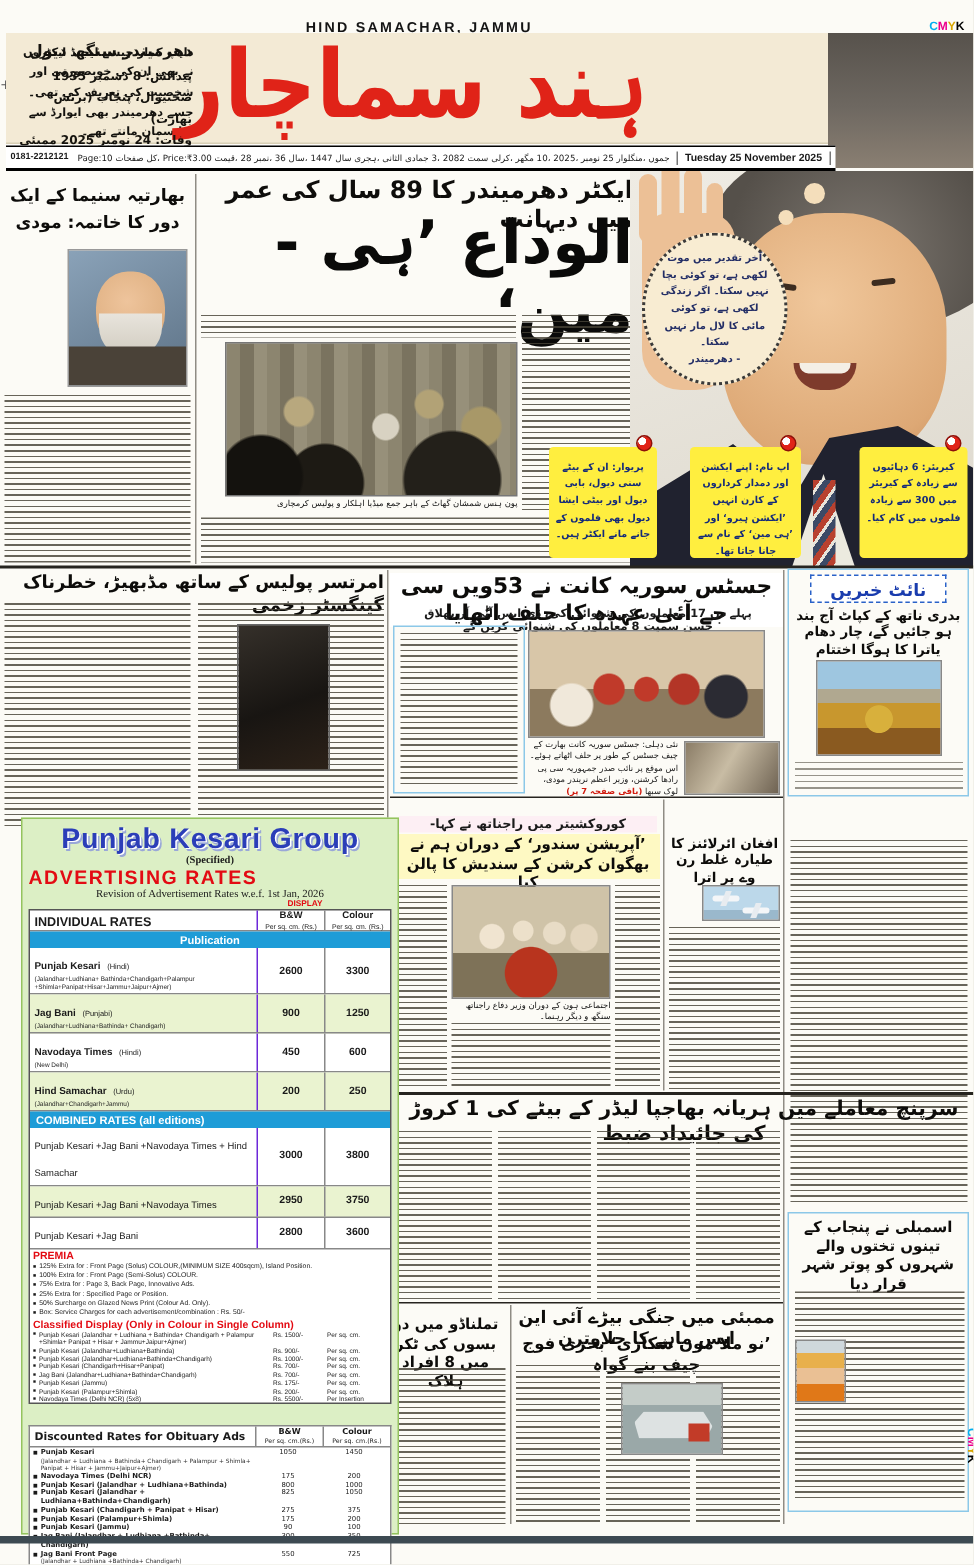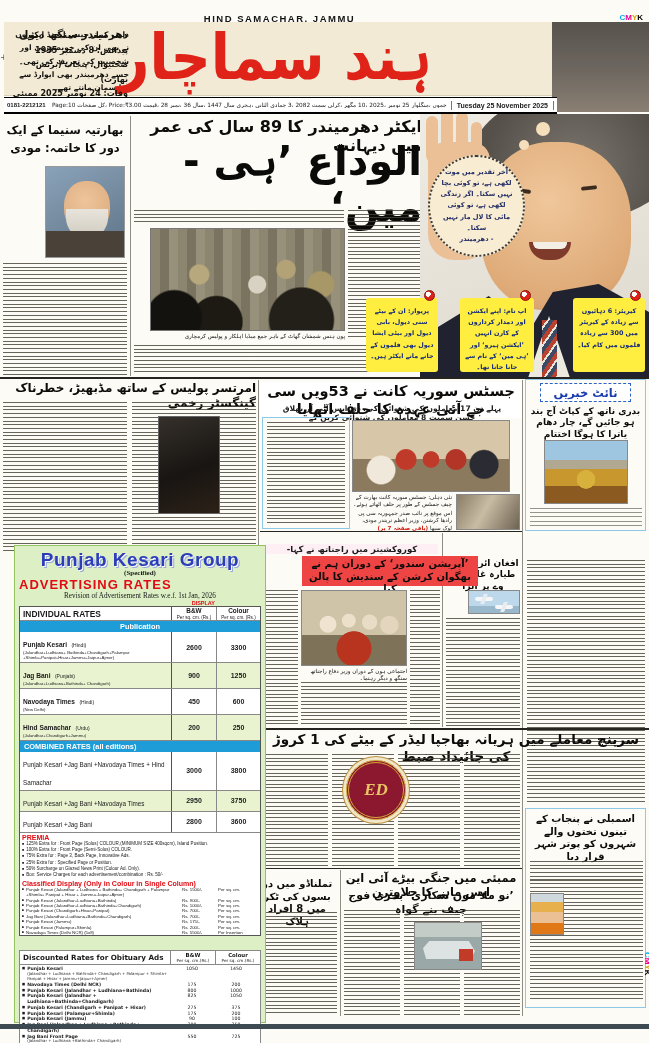--- a/index.html
+++ b/index.html
@@ -113,21 +113,21 @@
   .modi-beard{position:absolute;left:20px;top:42px;width:42px;height:30px;border-radius:0 0 40px 40px;
               background:linear-gradient(#e8e4dc,#cfcabe);}
   .modi-body{position:absolute;left:0;bottom:0;width:100%;height:26px;background:#4a4238;}
   .ed-badge{border-radius:50%;background:radial-gradient(circle at 50% 45%,#8c1830 0 62%,#6e0f22 100%);
             border:3px double #d8a83c;display:flex;align-items:center;justify-content:center;
             box-shadow:0 0 0 3px #f0e6c8,0 0 0 4px #b89040;}
   .ed-badge span{color:#e8c464;font:italic bold 17px "Liberation Serif",serif;}
 
   
   .sec-h{font-weight:bold;color:#0d0c0a;line-height:1.25;}
-  .pink-band{background:#ef4444;margin-left:38px;}
+  .pink-band{background:#fef9c3;}
   .pink-lt{background:#fdeff4;}
   .red-jump{color:#d11a0e;font-weight:bold;}
   .night-head{border:1.5px dashed #2a62c8;color:#1a3cae;font-weight:bold;font-size:11.5px;
               background:#fff;display:flex;align-items:center;justify-content:center;}
   .blue-box{border:1.5px solid #8cc8e8;}
 
   
   .ad-box{background:#dcefc5;border:1.5px solid #94c35e;padding:3px 4px;}
   .ad-title{font:bold 19px "Liberation Sans",sans-serif;color:#2b3eb8;text-align:center;
             letter-spacing:.5px;text-shadow:1px 1px 0 #ffffff,2px 2px 0 #9aa8d8;}
@@ -301,23 +301,20 @@
   <div class="abs greek" style="left:301px;top:682px;width:106px;height:44px;"></div>
   <div class="abs greek" style="left:410px;top:590px;width:30px;height:136px;"></div>
 
   <div class="abs hline" style="left:262px;top:728px;width:387px;height:1.5px;"></div>
 
   <div class="abs rtl sec-h ctr" style="left:266px;top:731px;width:380px;font-size:13.5px;">سرپنچ معاملے میں ہریانہ بھاجپا لیڈر کے بیٹے کی 1 کروڑ کی جائیداد ضبط</div>
   <div class="abs greek" style="left:266px;top:754px;width:62px;height:112px;"></div>
   <div class="abs greek" style="left:332px;top:754px;width:62px;height:112px;"></div>
   <div class="abs greek" style="left:398px;top:754px;width:62px;height:112px;"></div>
   <div class="abs greek" style="left:464px;top:754px;width:56px;height:112px;"></div>
-  <div class="abs ed-badge" style="left:346px;top:760px;width:60px;height:60px;">
-    <span>ED</span>
-  </div>
 
   <div class="abs hline" style="left:255px;top:868px;width:267px;height:1px;"></div>
 
   <div class="abs rtl sec-h ctr" style="left:342px;top:871px;width:178px;font-size:11.5px;">ممبئی میں جنگی بیڑے آئی این ایس ماہے کا جلاوترن</div>
   <div class="abs rtl sec-h ctr" style="left:342px;top:889px;width:178px;font-size:11px;">’نو ملا مون شکاری‘ بحری فوج چیف بنے گواہ</div>
   <div class="abs rtl sec-h ctr" style="left:257px;top:878px;width:80px;font-size:10px;">تملناڈو میں دو بسوں کی ٹکر میں 8 افراد ہلاک</div>
   <div class="abs greek" style="left:257px;top:912px;width:80px;height:104px;"></div>
   <div class="abs vline" style="left:340px;top:870px;height:146px;"></div>
   <div class="abs greek" style="left:344px;top:910px;width:56px;height:106px;"></div>
   <div class="abs greek" style="left:404px;top:910px;width:56px;height:106px;"></div>

